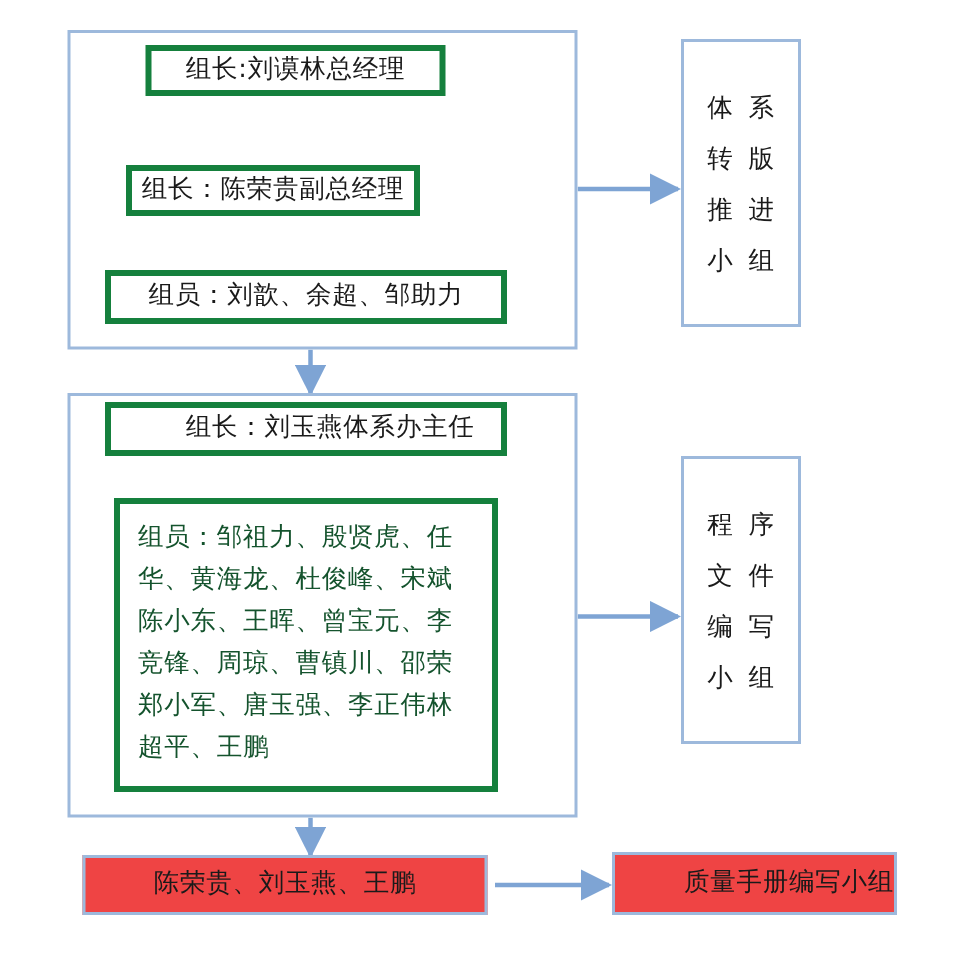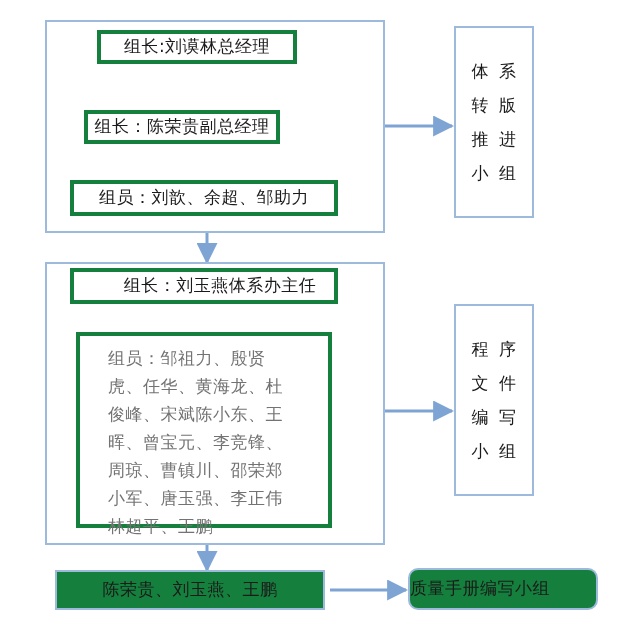--- a/index.html
+++ b/index.html
@@ -19,21 +19,21 @@
     position: absolute;
     left: 0; top: 0;
     width: 640px;
     height: 638px;
   }
 
   
   .box {
     position: absolute;
     box-sizing: border-box;
-    background: #15803d;
+    background: #ef4444;
     border: 2px solid #9db9dc;
   }
   .group-box {
     position: absolute;
     box-sizing: border-box;
     background: #ffffff;
     border: 2px solid #9db9dc;
   }
   .inner-box {
     position: absolute;
@@ -51,25 +51,25 @@
 
   .cn-text {
     color: #1a1a1a;
     font-size: 17px;
     line-height: 1.5;
     letter-spacing: 0.5px;
     white-space: nowrap;
   }
 
   .cn-text-block {
-    color: #737373;
+    color: #14532d;
     font-size: 17px;
     line-height: 28px;
     letter-spacing: 0.5px;
-    padding: 8px 28px;
+    padding: 8px 12px;
     text-align: left;
     word-break: break-all;
   }
 
   
   .vbox {
     position: absolute;
     box-sizing: border-box;
     background: #ffffff;
     border: 2px solid #9db9dc;
@@ -183,17 +183,17 @@
         <span>编</span>
         <span>小</span>
       </div>
     </div>
   </div>
 
   <div class="box" style="left:55px; top:570px; width:270px; height:40px; display:flex; align-items:center; justify-content:center;">
     <span class="cn-text">陈荣贵、刘玉燕、王鹏</span>
   </div>
 
-  <div class="box" style="left:408px; top:568px; width:190px; height:42px; display:flex; align-items:center; justify-content:flex-start;border-radius:10px;">
+  <div class="box" style="left:408px; top:568px; width:190px; height:42px; display:flex; align-items:center; justify-content:flex-end;">
     <span class="cn-text">质量手册编写小组</span>
   </div>
 
 </div>
 
 </body></html>

